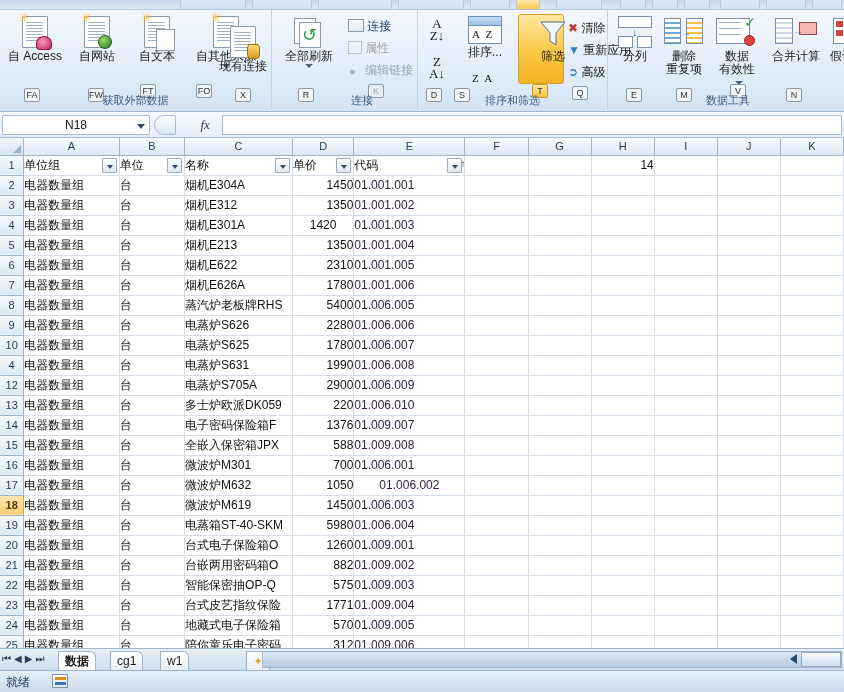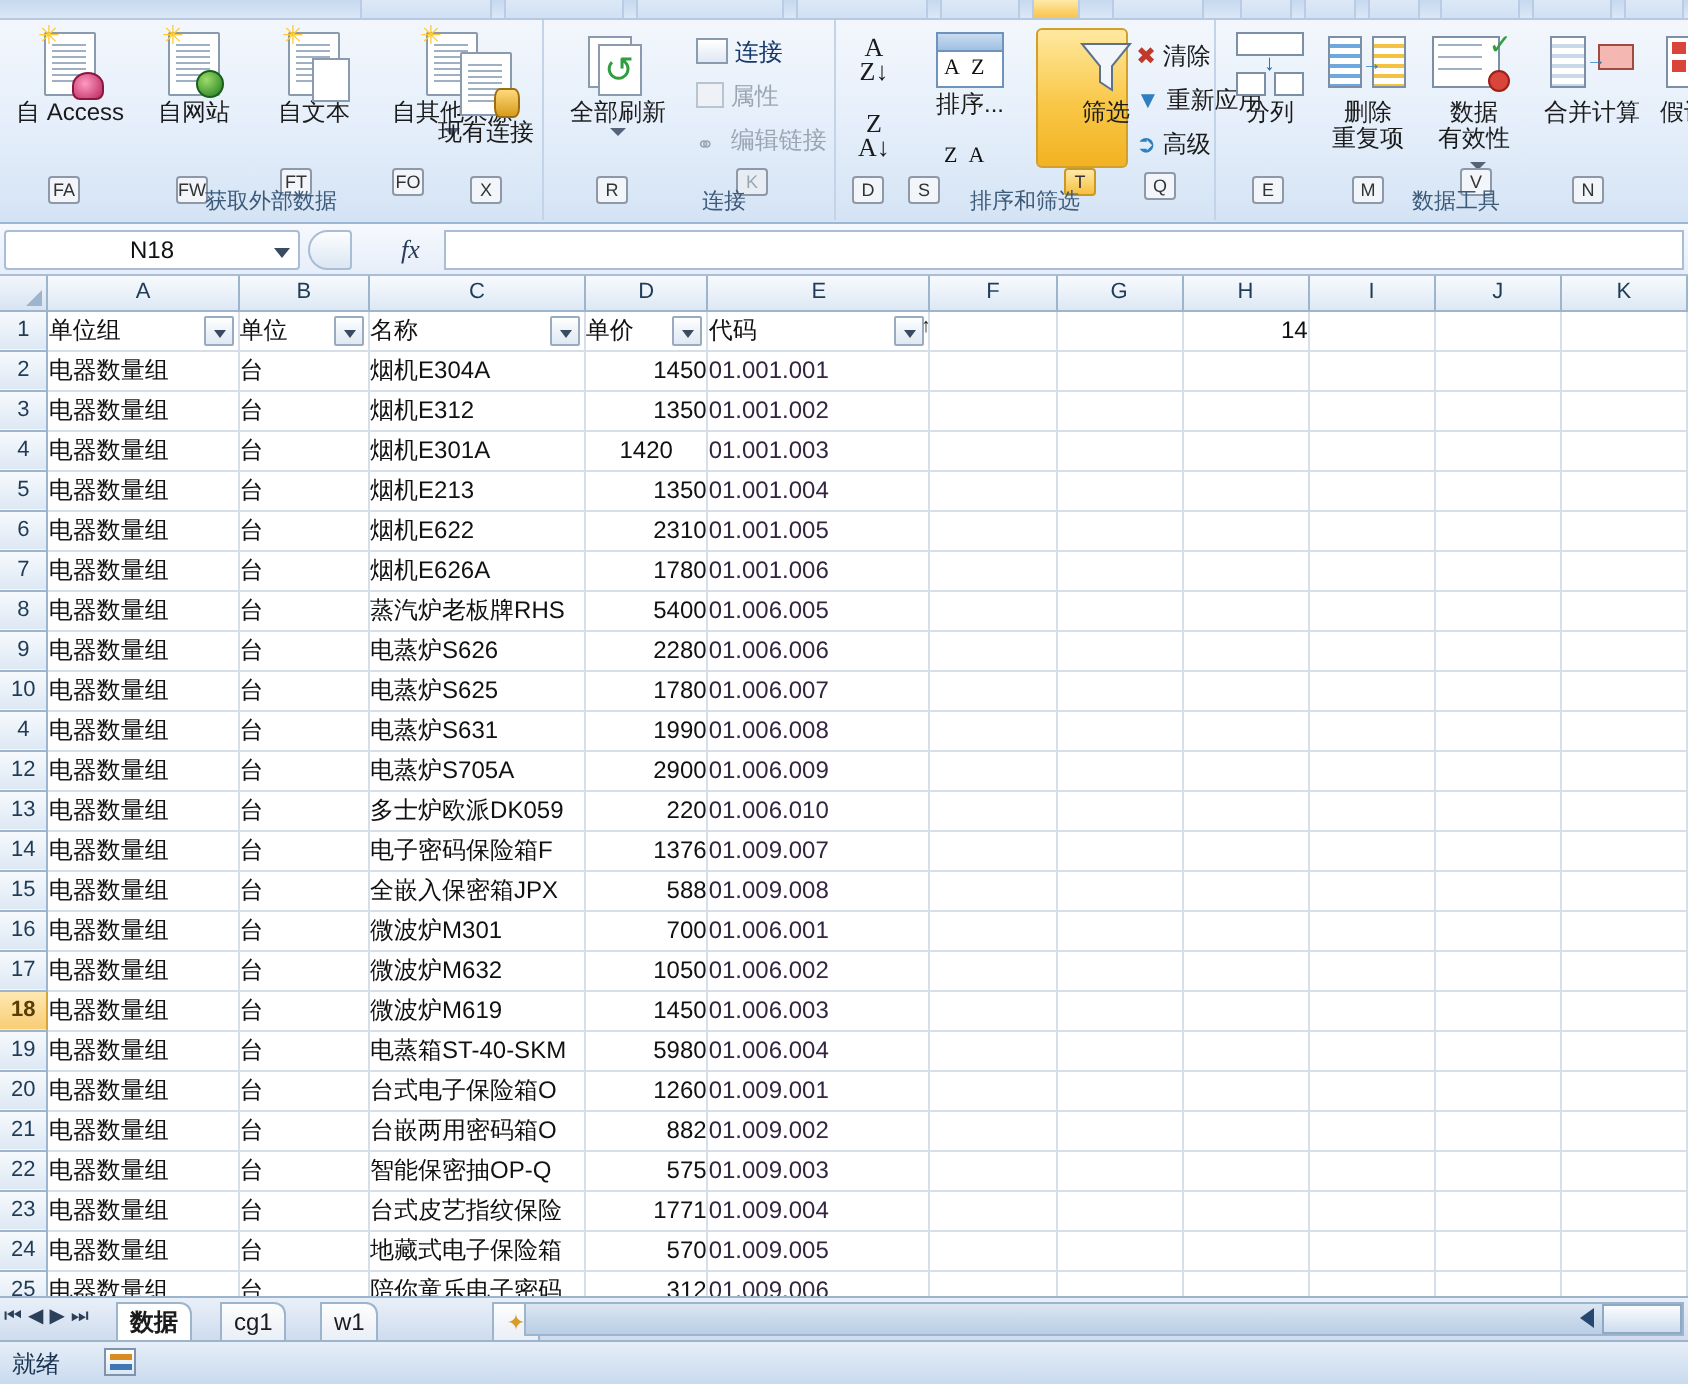--- a/index.html
+++ b/index.html
@@ -686,21 +686,21 @@
             <td class="cell" style="width: 64px;"></td>
             <td class="cell" style="width: 64px;"></td>
             <td class="cell" style="width: 64px;"></td>
           </tr>
           <tr>
             <td class="rowh">17</td>
             <td class="cell" style="width: 96px;">电器数量组</td>
             <td class="cell" style="width: 66px;">台</td>
             <td class="cell" style="width: 108px;">微波炉M632</td>
             <td class="cell num" style="width: 62px;">1050</td>
-            <td class="cell code" style="width: 112px;">01.006.002</td>
+            <td class="cell code" style="width: 112px; text-align: center;">01.006.002</td>
             <td class="cell" style="width: 64px;"></td>
             <td class="cell" style="width: 64px;"></td>
             <td class="cell" style="width: 64px;"></td>
             <td class="cell" style="width: 64px;"></td>
             <td class="cell" style="width: 64px;"></td>
             <td class="cell" style="width: 64px;"></td>
           </tr>
           <tr>
             <td class="rowh sel">18</td>
             <td class="cell" style="width: 96px;">电器数量组</td>

